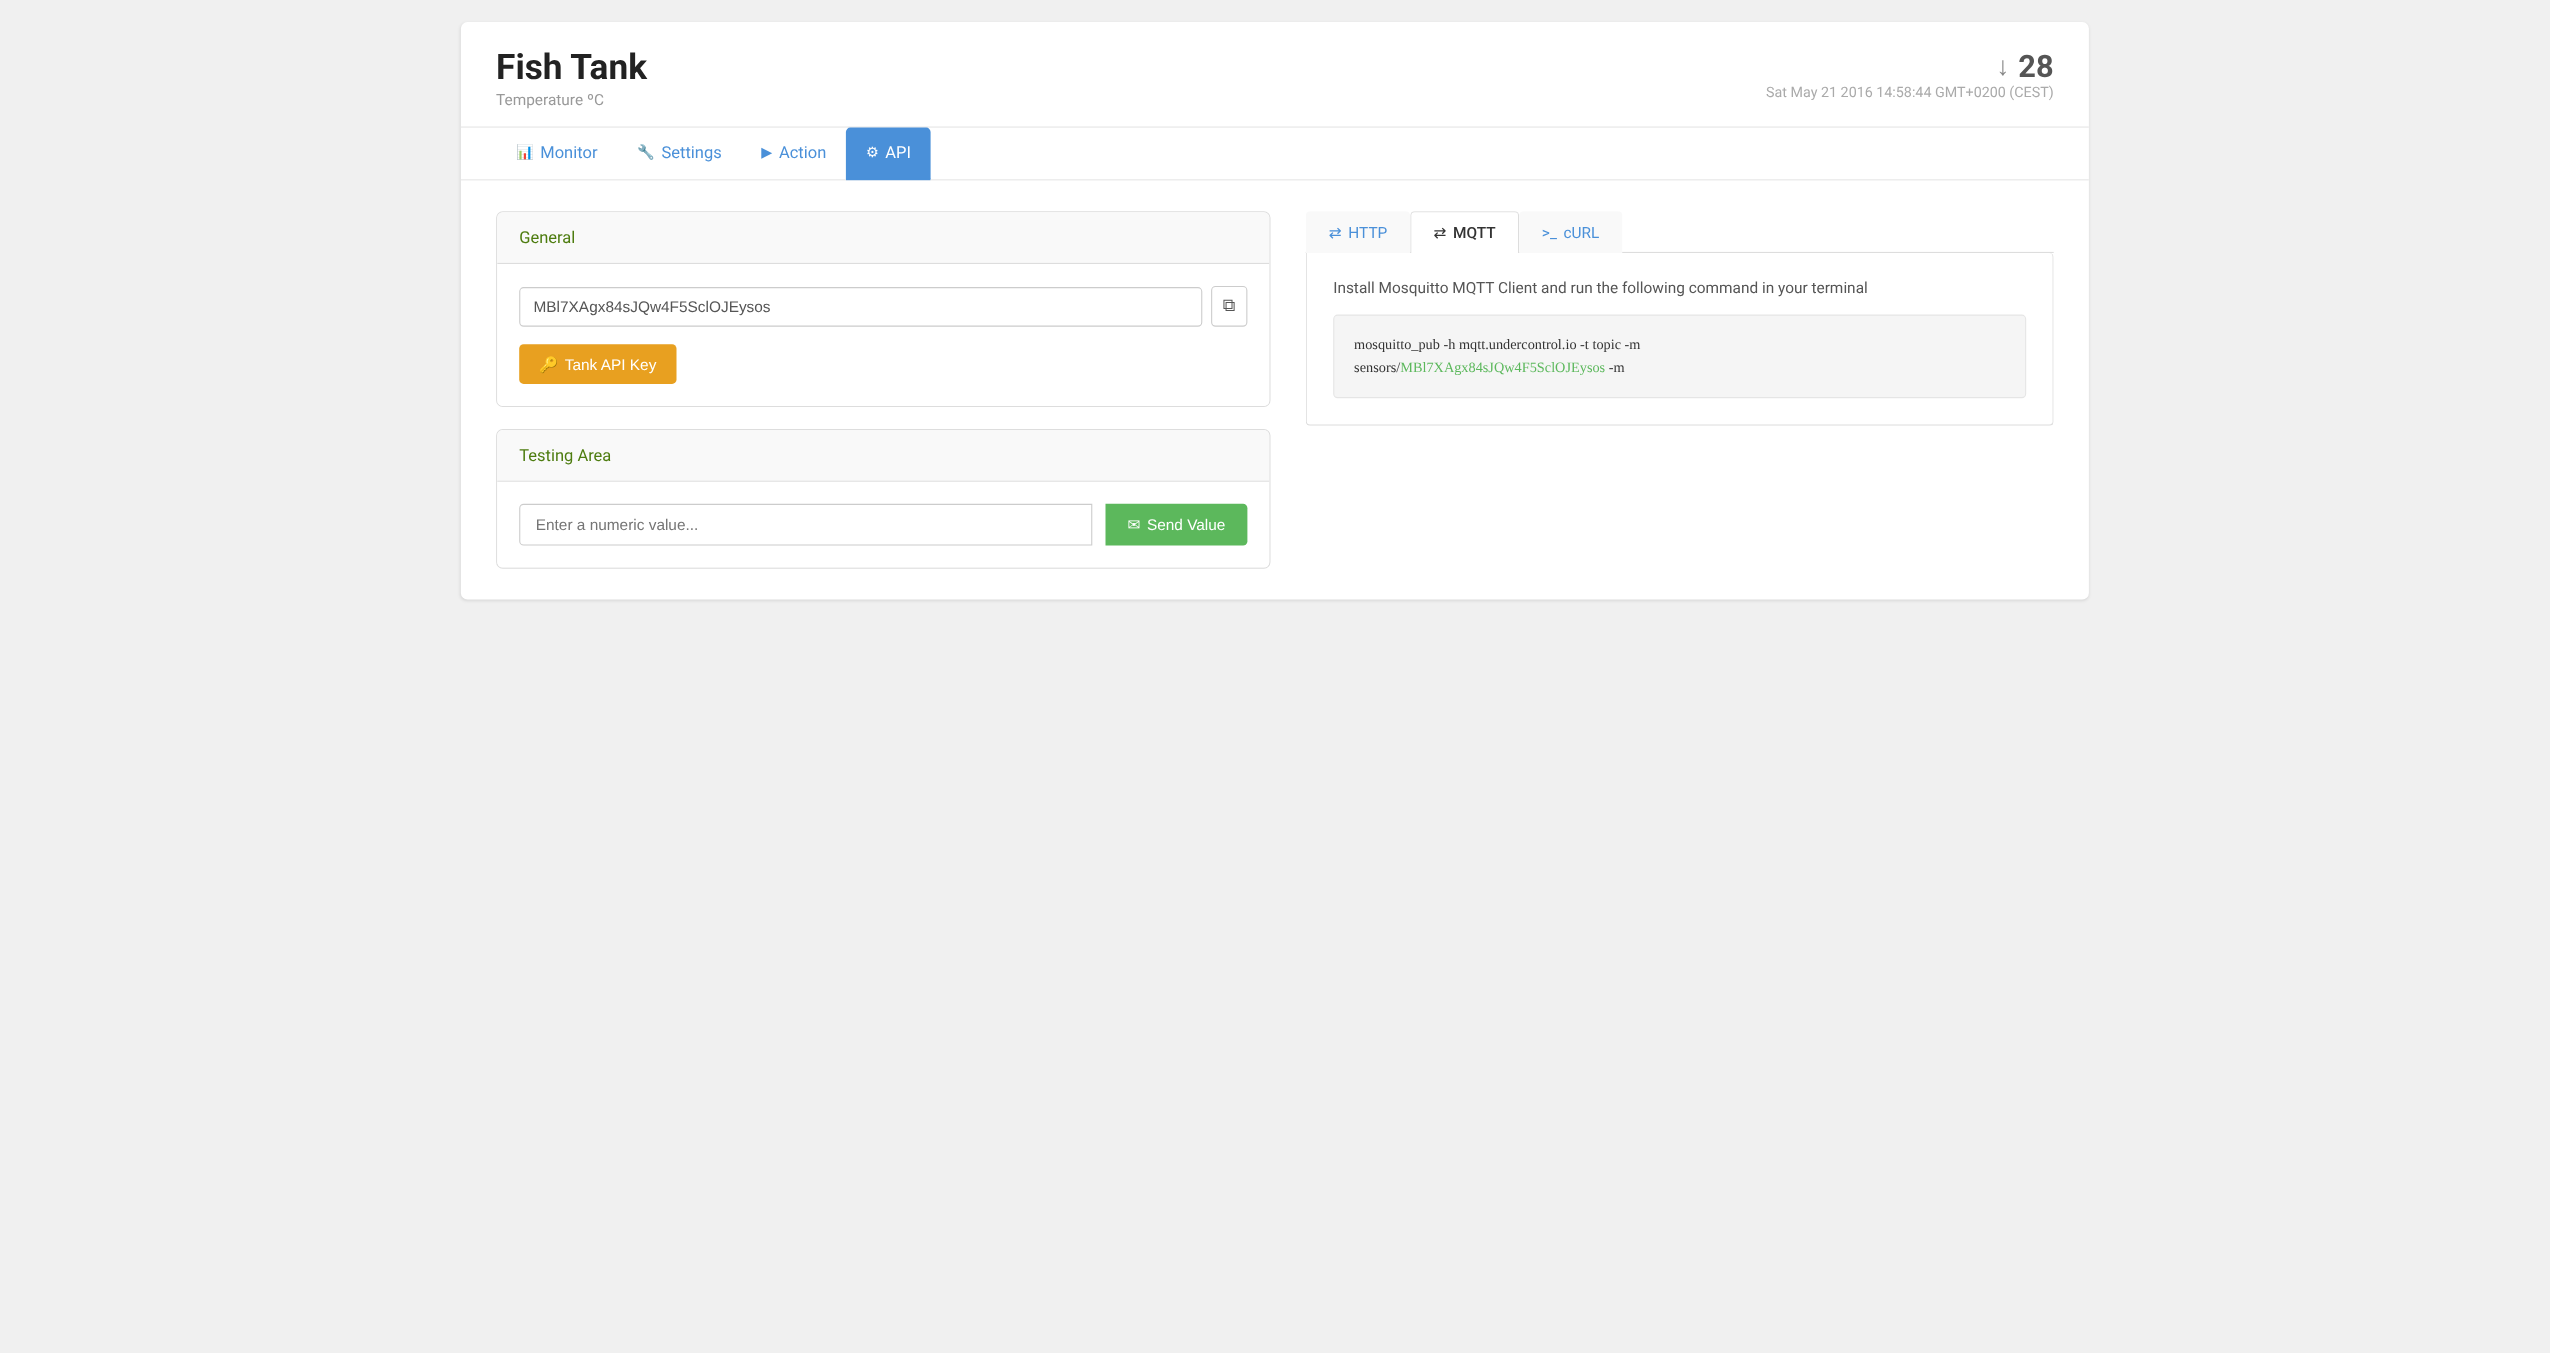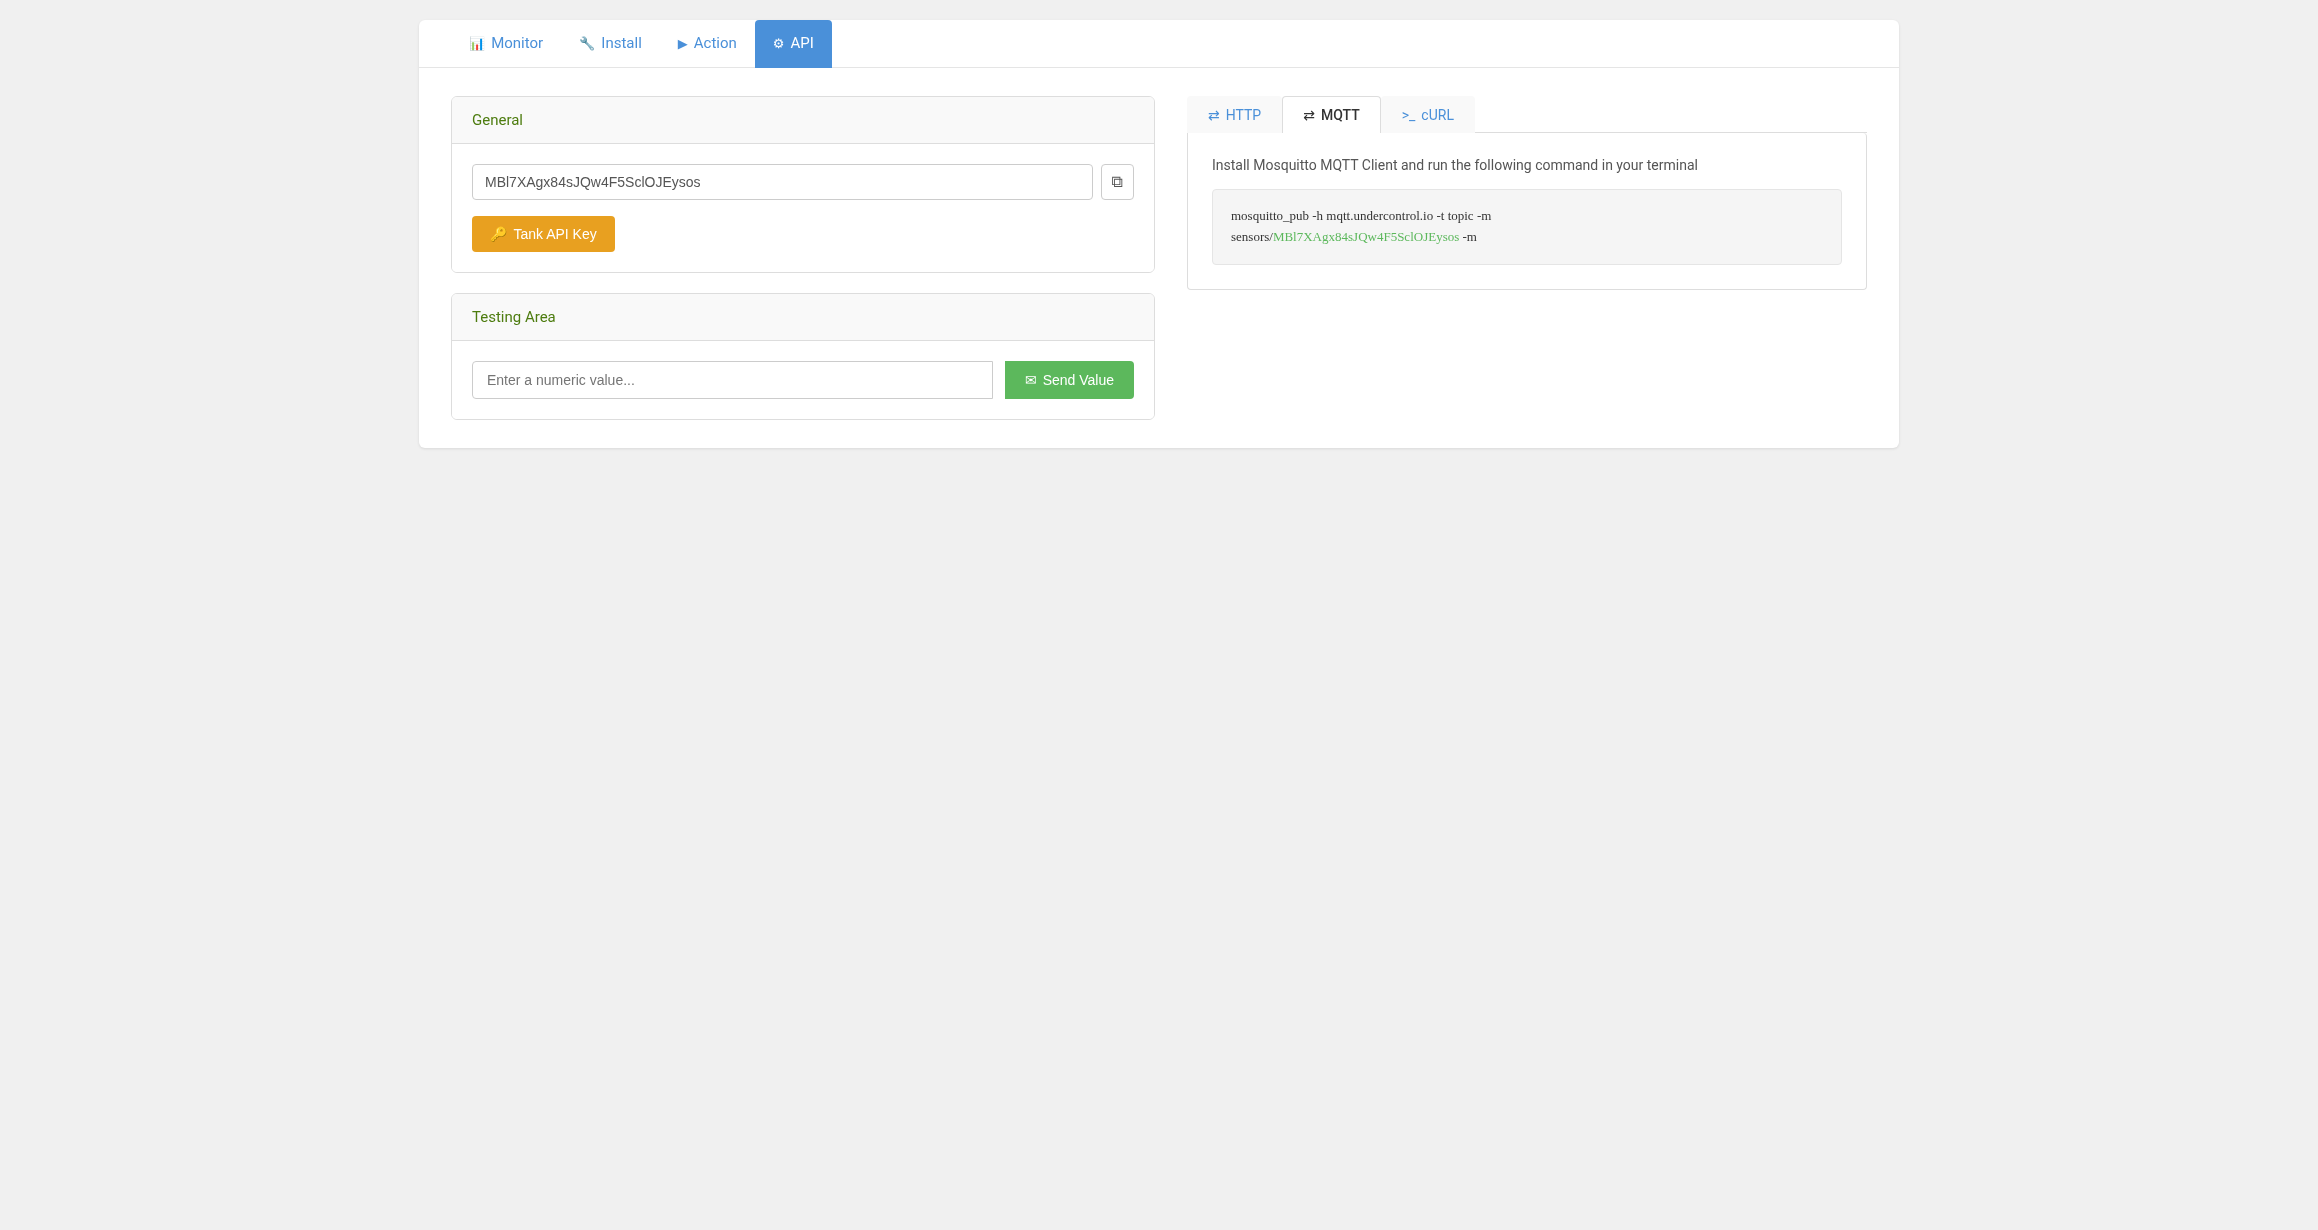--- a/index.html
+++ b/index.html
@@ -253,29 +253,44 @@
       display: flex;
       flex-direction: column;
       align-items: flex-end;
     }
   </style>
 </head>
 <body>
 
 <div class="main-container">
 
+  <div class="header">
+    <div class="header-left">
+      <div class="device-title">Fish Tank</div>
+      <div class="device-subtitle">Temperature ºC</div>
+    </div>
+    <div class="header-right">
+      <div class="header-value-row">
+        <div style="display:flex;align-items:center;gap:8px;">
+          <span class="down-arrow">↓</span>
+          <span class="header-right-value">28</span>
+        </div>
+        <div class="header-right-timestamp">Sat May 21 2016 14:58:44 GMT+0200 (CEST)</div>
+      </div>
+    </div>
+  </div>
 
   <div class="tabs-bar">
     <div class="tab">
       <span class="tab-icon">📊</span>
       <span>Monitor</span>
     </div>
     <div class="tab">
       <span class="tab-icon">🔧</span>
-      <span>Install</span>
+      <span>Settings</span>
     </div>
     <div class="tab">
       <span class="tab-icon">▶</span>
       <span>Action</span>
     </div>
     <div class="tab active">
       <span class="tab-icon">⚙</span>
       <span>API</span>
     </div>
   </div>

